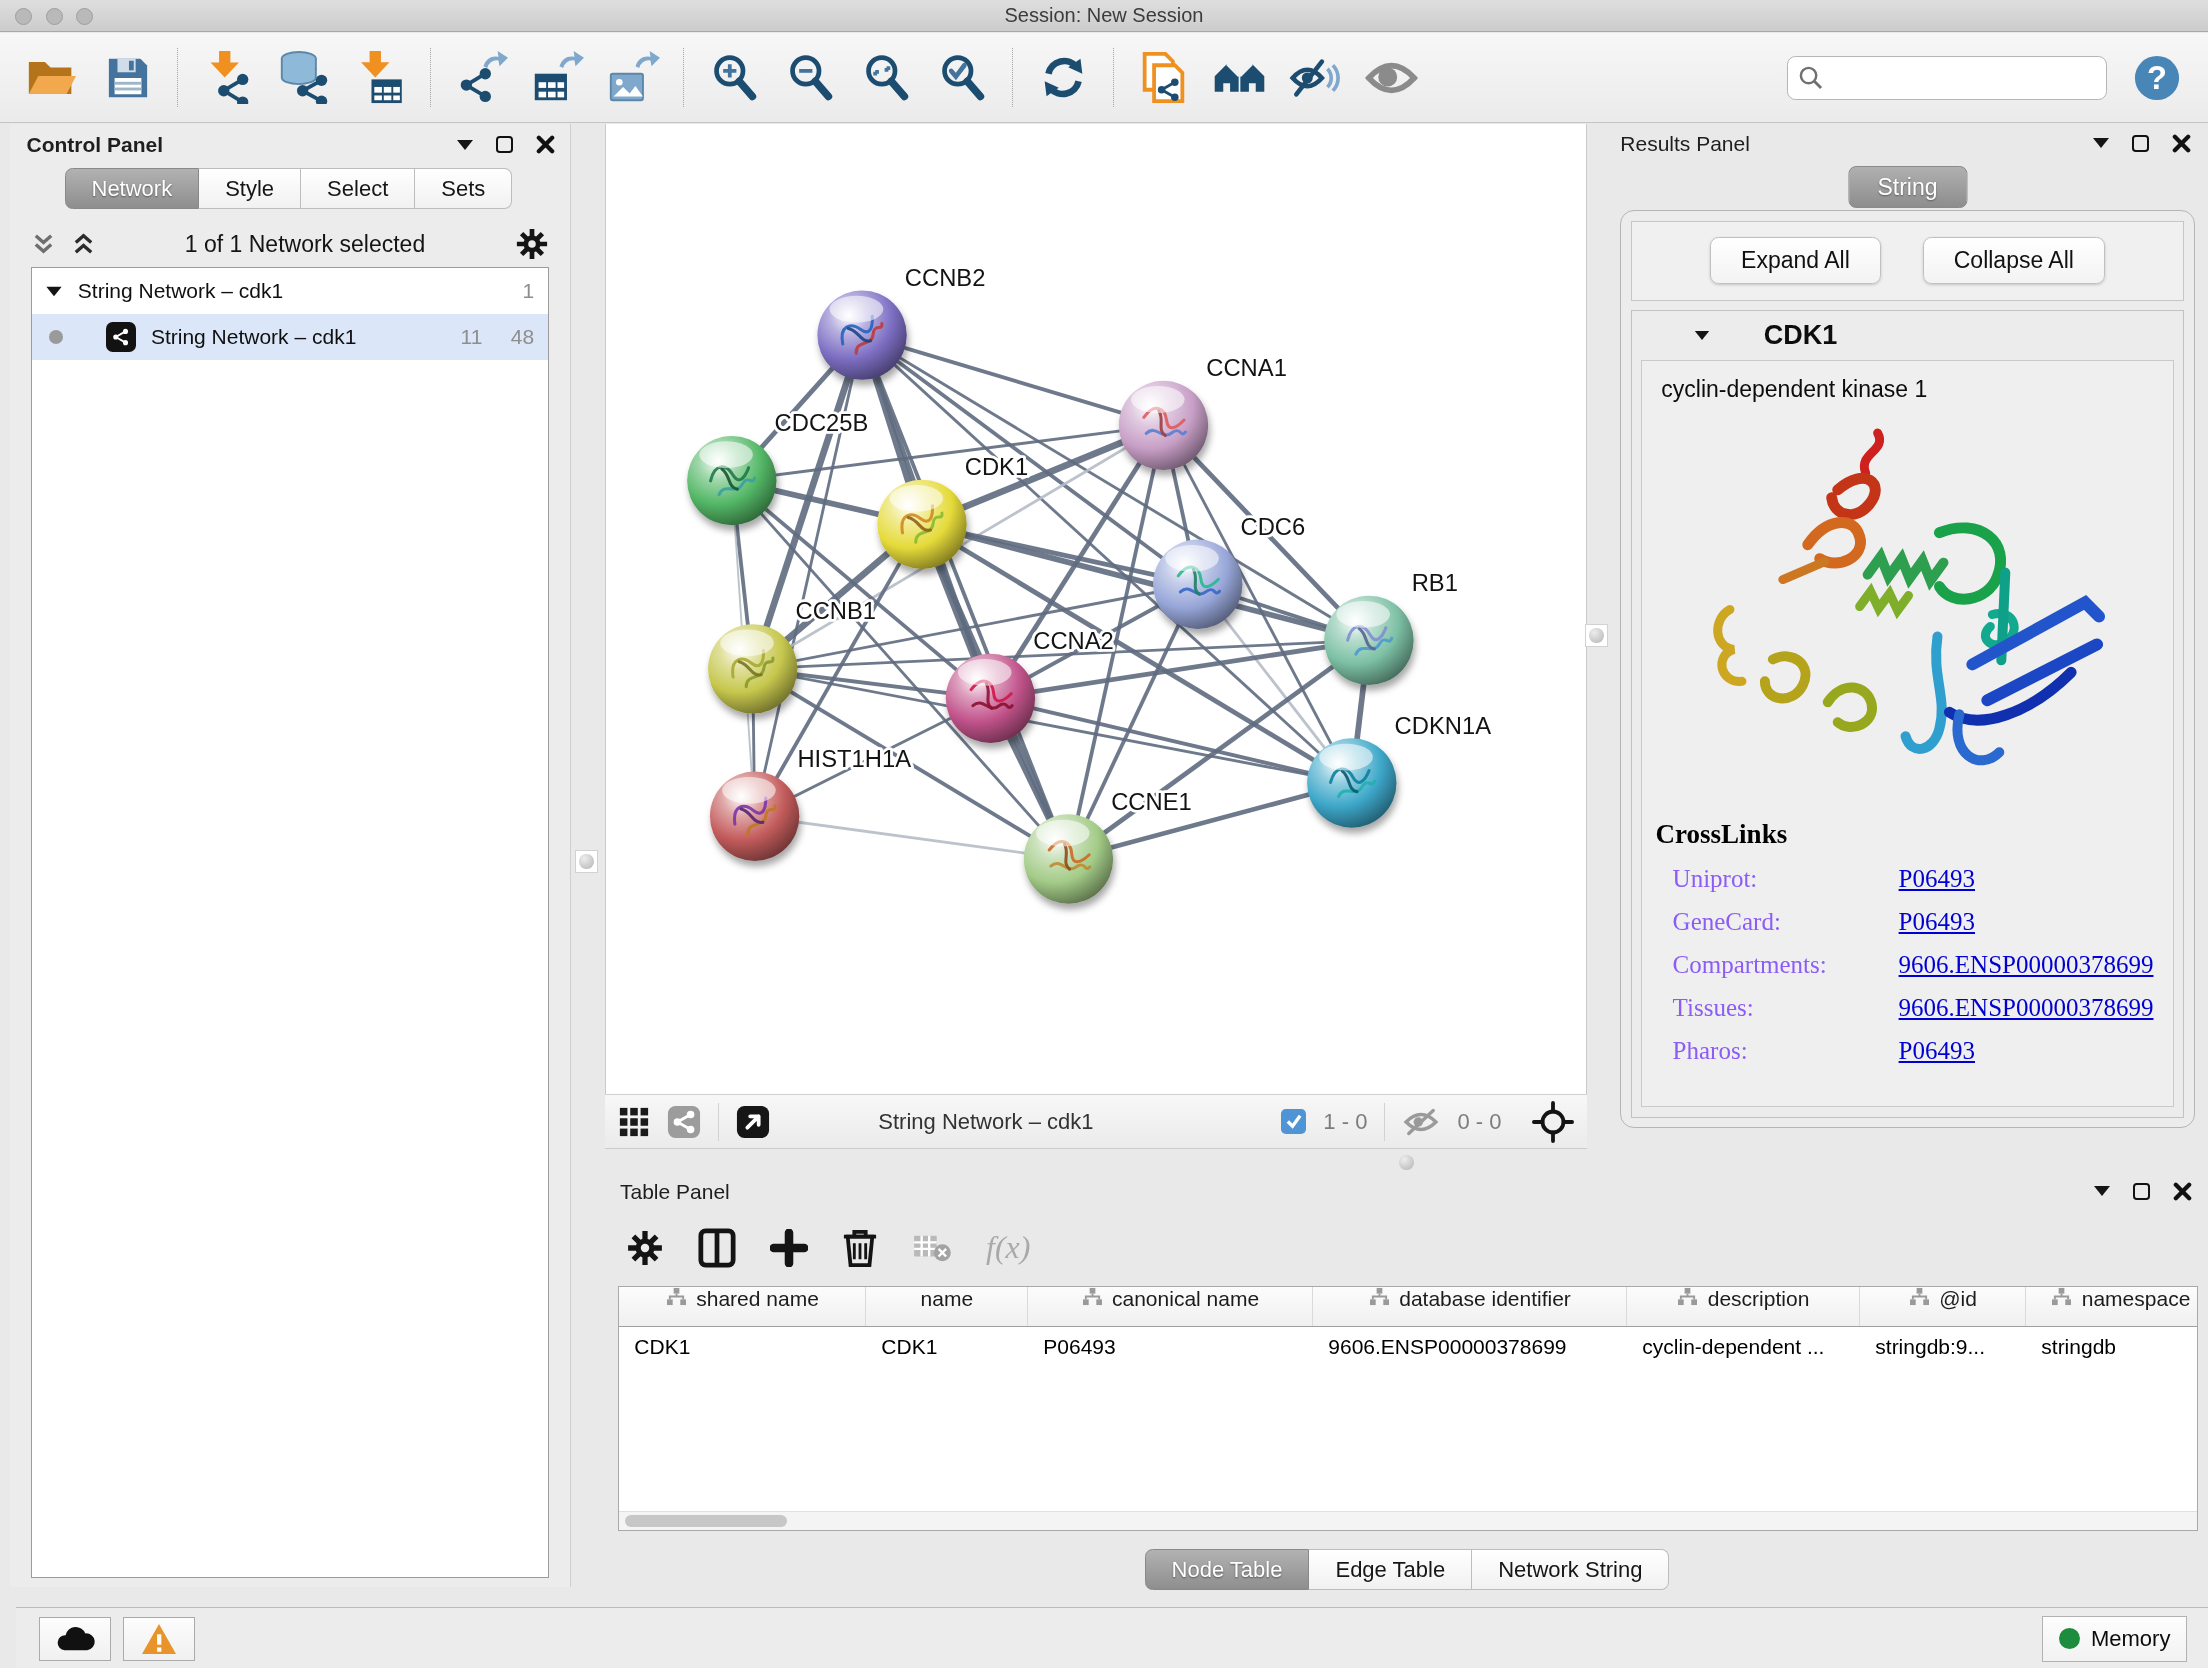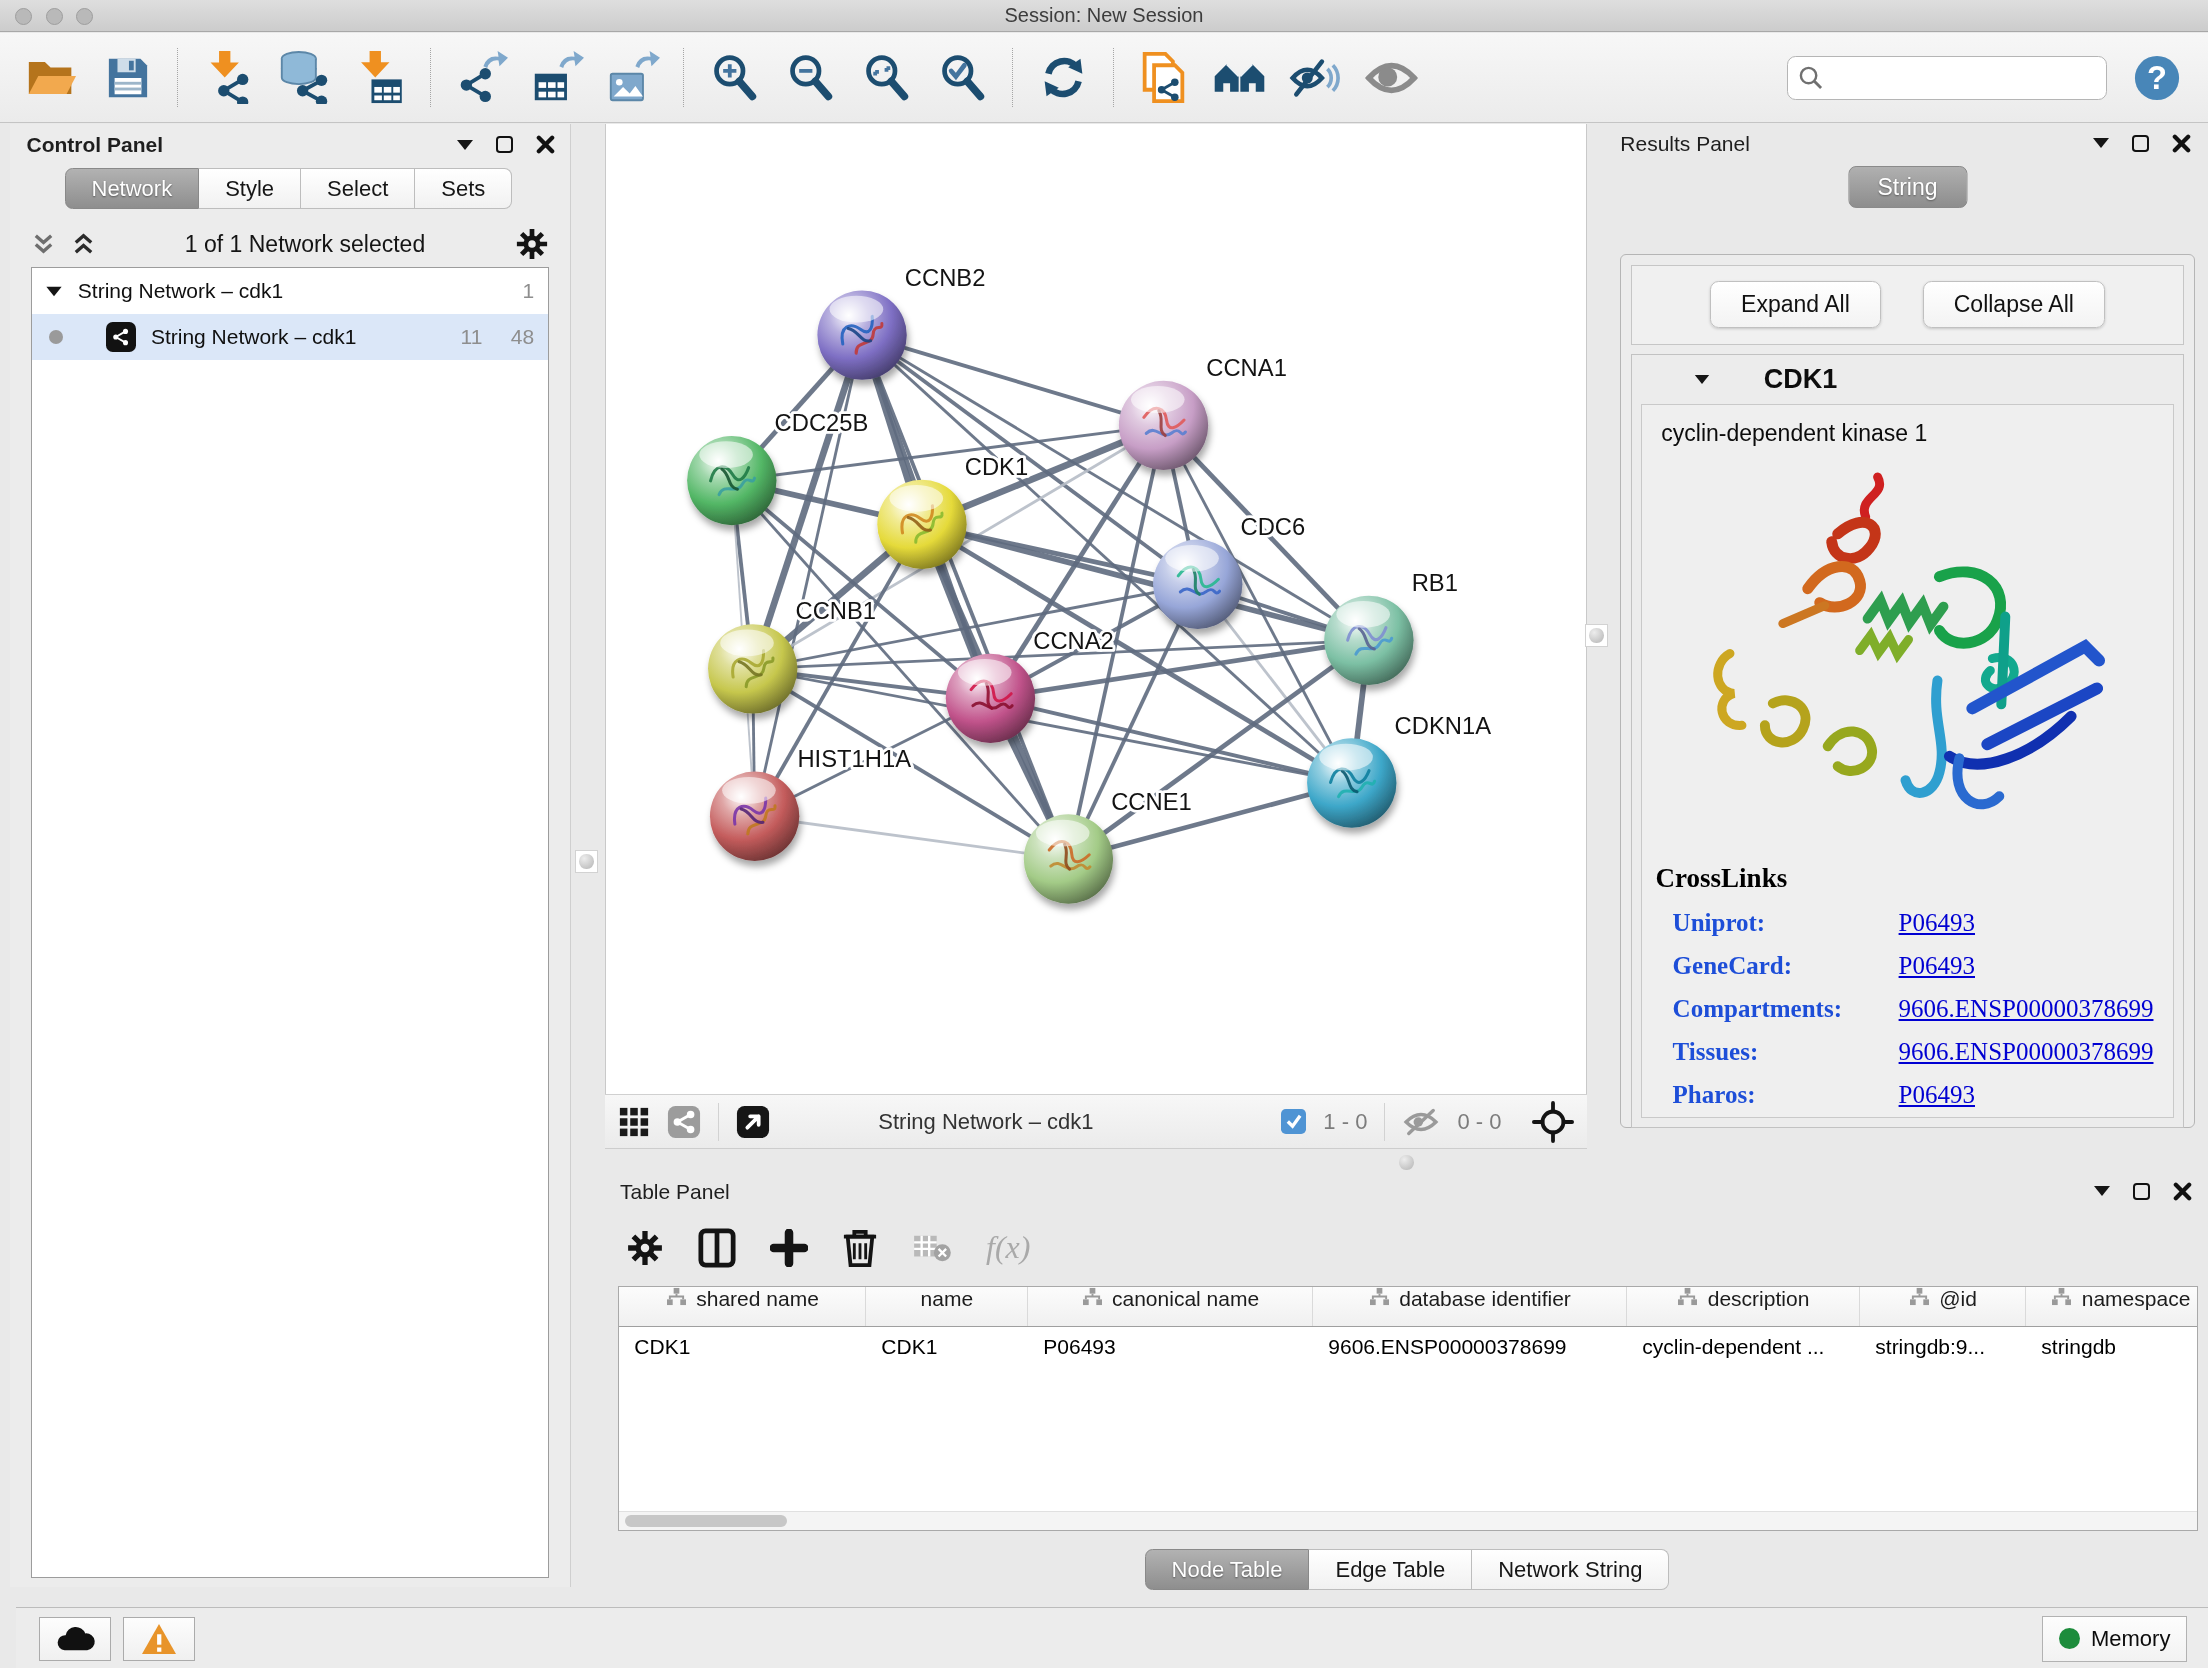--- a/index.html
+++ b/index.html
@@ -89,34 +89,34 @@
 
   
   .rpanel { position:absolute; left:1607px; top:124px; width:601px; height:1048px; }
   .rp-head { position:relative; height:38px; }
   .rp-head .p-title { position:absolute; left:13.3px; top:7.6px; }
   .rp-head .p-ctrls { position:absolute; right:17px; top:9.5px; }
   .string-tab { position:absolute; top:42px; left:50%; transform:translateX(-50%);
     background:linear-gradient(#b0b0b0,#8d8d8d); color:#fff; text-shadow:0 1px 1.9px rgba(0,0,0,.4);
     font-size:23px; padding:6.7px 28.5px; border-radius:7.6px; border:1px solid #8a8a8a; }
   .r-outer { position:absolute; left:13.3px; right:13.3px; top:86px; bottom:44px;
-    background:#ececec; border:1px solid #b5b5b5; border-radius:6px; padding:9.5px;
-    display:flex; flex-direction:column; gap:9.5px;margin-top:44px; }
+    background:#ececec; border:1px solid #b5b5b5; border-radius:14px; padding:9.5px;
+    display:flex; flex-direction:column; gap:9.5px; }
   .r-btnbox { border:1px solid #c6c6c6; background:#f0f0f0; height:80px; flex:none;
     display:flex; align-items:center; justify-content:center; gap:42px; }
   .r-btn { background:linear-gradient(#ffffff,#f3f3f3); border:1px solid #c0c0c0; border-radius:8.6px;
     font-size:23px; padding:8.6px 30px; box-shadow:0 1px 2.9px rgba(0,0,0,.18); color:#111; }
   .r-entry { border:1px solid #c2c2c2; background:#ececec; flex:1; display:flex; flex-direction:column; }
   .entry-head { height:49px; display:flex; align-items:center; gap:53px; padding-left:61px;
     font-size:27px; font-weight:bold; color:#0d0d0d; }
   .entry-body { flex:1; margin:0 9.5px 9.5px; border:1px solid #c9c9c9; background:#efefef; padding:7.6px 13.3px; overflow:hidden; }
   .desc { font-size:23px; color:#0c0c0c; padding:7.6px 5.7px 11.4px; }
   .cl-title { font-family:"Liberation Serif", serif; font-weight:bold; font-size:27px; color:#000; margin-top:5.7px; }
   .cl-row { display:flex; font-family:"Liberation Serif", serif; font-size:25px; margin-top:15px; padding-left:17px; }
-  .cl-label { width:226px; color:#1d4ed8;font-weight:bold; }
+  .cl-label { width:226px; color:#8b5cf6; }
   .cl-value { color:#0000d2; text-decoration:underline; }
 
   
   .statusbar { position:absolute; left:16px; right:0; top:1607px; height:61px;
     background:#ececec; border-top:1px solid #bcbcbc; }
   .sb-btn { position:absolute; top:8.6px; width:72px; height:44px;
     background:linear-gradient(#fdfdfd,#f0f0f0); border:1.9px solid #ababab;
     display:flex; align-items:center; justify-content:center; }
   .mem-btn { position:absolute; right:21px; top:7.6px; height:46px; width:145px;
     background:linear-gradient(#fdfdfd,#f2f2f2); border:1px solid #b2b2b2;

